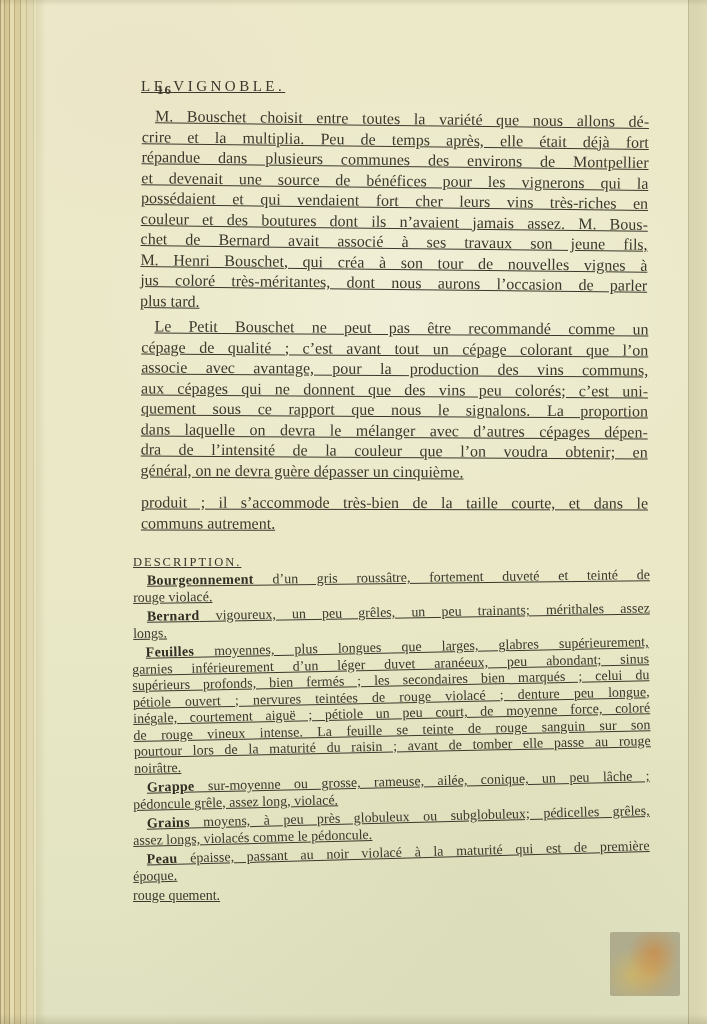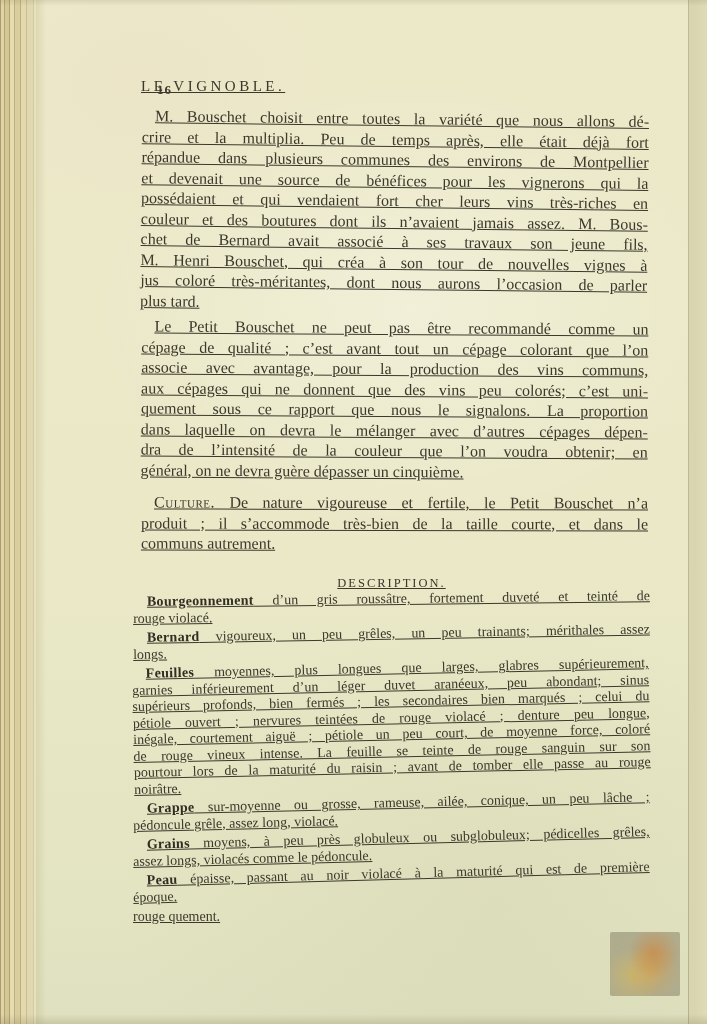--- a/index.html
+++ b/index.html
@@ -57,21 +57,21 @@
   .line{text-align:justify;text-align-last:justify;white-space:nowrap_off;}
   .line.last{text-align-last:left;}
   .line.first{padding-left:13px;}
   .p1{transform:rotate(0.65deg);transform-origin:50% 50%;}
   .p2{margin-top:4px;transform:rotate(0.35deg);}
   .p3{margin-top:11px;transform:rotate(0.12deg);}
   .sc{font-variant:small-caps;letter-spacing:0.5px;}
 
   .desc{margin-left:-8px;width:517px;}
   .desc-heading{
-    margin-top:21px;text-align:center;font-size:12.5px;letter-spacing:2px;color:#3a362b;
+    margin-top:21px;text-align:left;font-size:12.5px;letter-spacing:2px;color:#3a362b;
   }
   .entry{font-size:14px;line-height:16.5px;margin-top:3px;color:#3d392d;}
   .entry .line.first{padding-left:14px;}
   .entry .term{font-weight:bold;color:#322e23;letter-spacing:0.3px;}
   .entry:nth-of-type(1){margin-top:14px;transform:rotate(-0.45deg);}
   .entry:nth-of-type(2){transform:rotate(-0.65deg);}
   .entry:nth-of-type(3){transform:rotate(-0.95deg);}
   .entry:nth-of-type(4){transform:rotate(-1.2deg);}
   .entry:nth-of-type(5){transform:rotate(-1.3deg);}
   .entry:nth-of-type(6){transform:rotate(-1.45deg);}
@@ -123,21 +123,20 @@
       <div class="line">cépage de qualité ; c’est avant tout un cépage colorant que l’on</div>
       <div class="line">associe avec avantage, pour la production des vins communs,</div>
       <div class="line">aux cépages qui ne donnent que des vins peu colorés; c’est uni-</div>
       <div class="line">quement sous ce rapport que nous le signalons. La proportion</div>
       <div class="line">dans laquelle on devra le mélanger avec d’autres cépages dépen-</div>
       <div class="line">dra de l’intensité de la couleur que l’on voudra obtenir; en</div>
       <div class="line last">général, on ne devra guère dépasser un cinquième.</div>
     </div>
 
     <div class="para p3">
-      <div class="line first"><span class="sc">Culture.</span><span> De nature vigoureuse et fertile, le Petit Bouschet n’a</span></div>
       <div class="line">produit ; il s’accommode très-bien de la taille courte, et dans le</div>
       <div class="line last">communs autrement.</div>
     </div>
 
     <div class="desc">
       <div class="desc-heading">DESCRIPTION.</div>
 
       <div class="entry">
         <div class="line first"><b class="term">Bourgeonnement</b><span> d’un gris roussâtre, fortement duveté et teinté de</span></div>
         <div class="line last">rouge violacé.</div>

